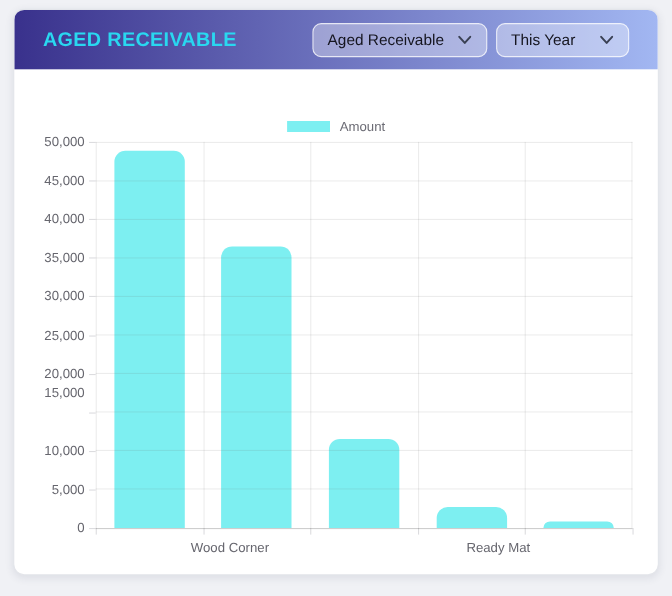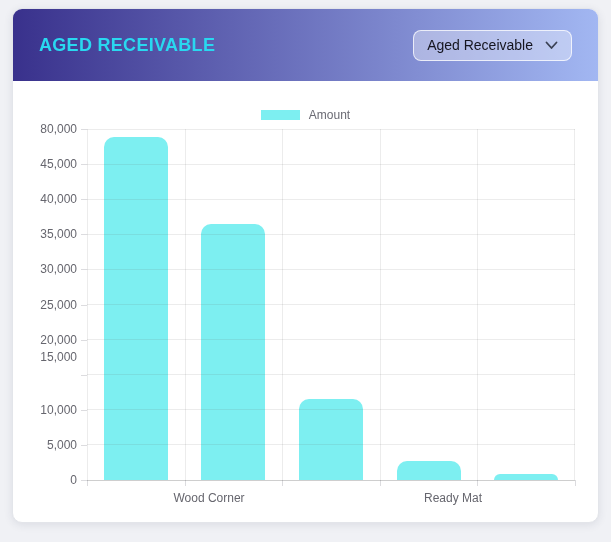--- a/index.html
+++ b/index.html
@@ -14,21 +14,21 @@
     position:absolute;left:12px;top:8px;
     width:587px;height:515px;
     background:#FFFFFF;
     border:1px solid #E3E5EA;
     border-radius:10px;
     box-shadow:0 2px 8px rgba(40,50,80,0.10);
     box-sizing:border-box;
     overflow:hidden;
   }
   .card-header{
-    position:absolute;left:0;top:0;right:0;height:72px;
+    position:absolute;left:0;top:0;right:0;height:54px;
     display:flex;align-items:center;
     padding:0 26px;box-sizing:border-box;
   }
   .card-title{
     font-size:18px;font-weight:bold;letter-spacing:0.3px;
     margin:0;flex:0 0 auto;
   }
   .header-spacer{flex:1 1 auto;}
   .dropdown-btn{
     display:flex;align-items:center;
@@ -101,39 +101,47 @@
 
     <button class="dropdown-btn">
       <span>Aged Receivable</span>
       <span class="chev">
         <svg width="13" height="9" viewBox="0 0 13 9">
             <polyline points="1.5,1.5 6.5,7 11.5,1.5" fill="none" stroke="#3A4154" stroke-width="1.8" stroke-linecap="round" stroke-linejoin="round"></polyline>
           </svg>
       </span>
     </button>
 
+    <button class="dropdown-btn wide-gap">
+      <span>This Year</span>
+      <span class="chev">
+        <svg width="13" height="9" viewBox="0 0 13 9">
+            <polyline points="1.5,1.5 6.5,7 11.5,1.5" fill="none" stroke="#3A4154" stroke-width="1.8" stroke-linecap="round" stroke-linejoin="round"></polyline>
+          </svg>
+      </span>
+    </button>
   </div>
 
   <div class="legend">
     <span class="legend-swatch" style="background: rgb(125, 239, 241);"></span>
     <span class="legend-label">Amount</span>
   </div>
 
   <div class="y-labels" id="yLabels">
       <div class="y-tick-label" style="top: 351px;">0</div>
       <div class="y-tick-label" style="top: 315.9px;">5,000</div>
       <div class="y-tick-label" style="top: 280.8px;">10,000</div>
       <div class="y-tick-label" style="top: 228px;">15,000</div>
       <div class="y-tick-label" style="top: 210.6px;">20,000</div>
       <div class="y-tick-label" style="top: 175.5px;">25,000</div>
       <div class="y-tick-label" style="top: 140.4px;">30,000</div>
       <div class="y-tick-label" style="top: 105.3px;">35,000</div>
       <div class="y-tick-label" style="top: 70.2px;">40,000</div>
       <div class="y-tick-label" style="top: 35.1px;">45,000</div>
-      <div class="y-tick-label" style="top: 0px;">80,000</div>
+      <div class="y-tick-label" style="top: 0px;">50,000</div>
     </div>
 
   <div class="plot" id="plot">
     <div class="bars" id="bars">
         <div class="bar-slot">
           <div class="bar" style="height: 97.8%; background: rgb(125, 239, 241);"></div>
         </div>
         <div class="bar-slot">
           <div class="bar" style="height: 73%; background: rgb(125, 239, 241);"></div>
         </div>

